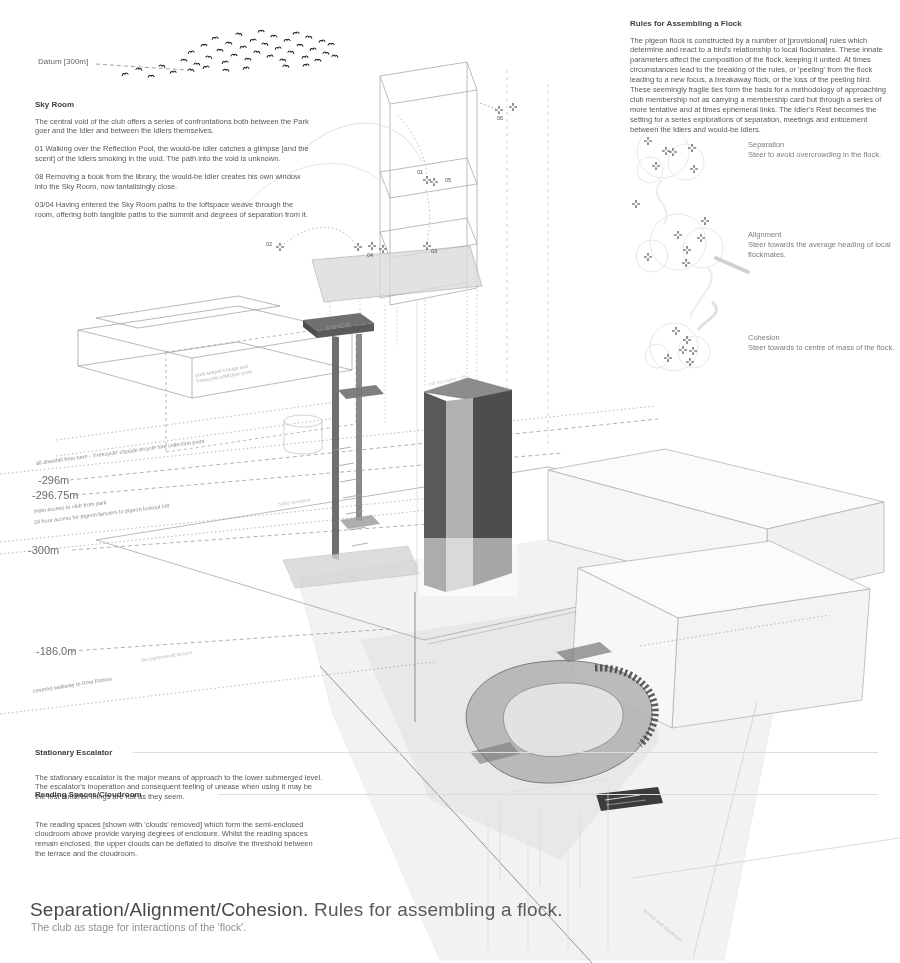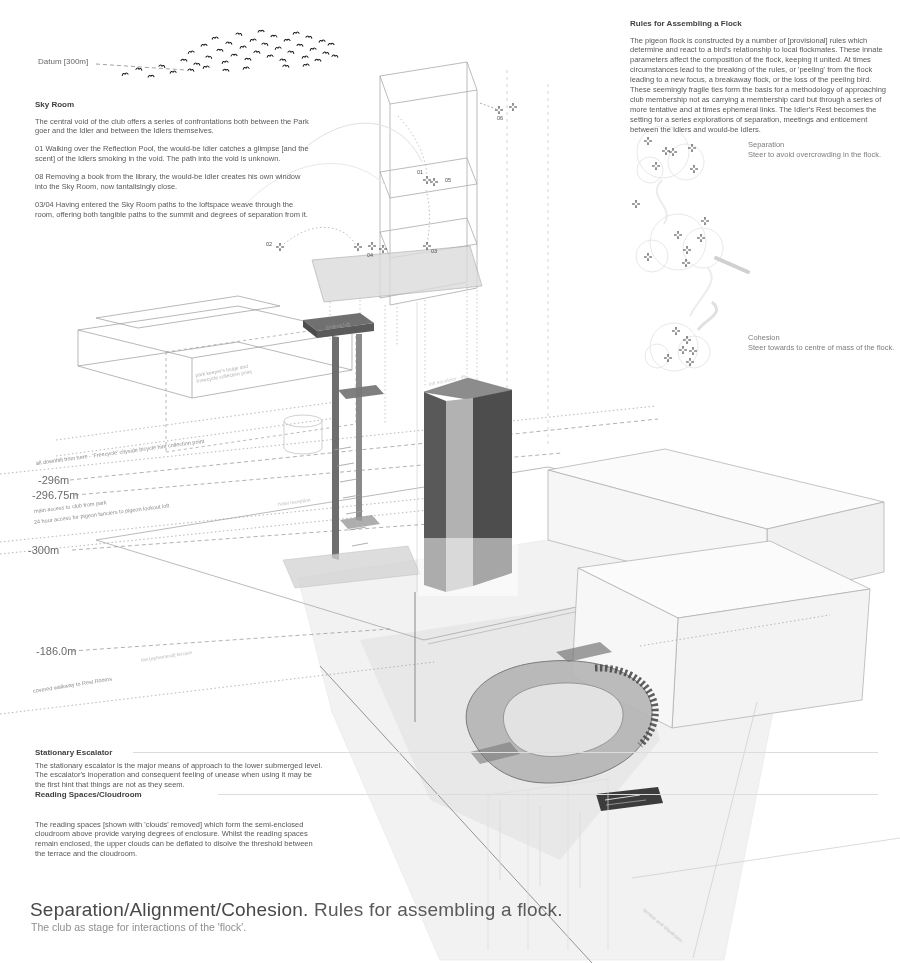--- a/index.html
+++ b/index.html
@@ -265,20 +265,24 @@
   <div class="tb" style="left:630px;top:19px;width:266px">
     <h3>Rules for Assembling a Flock</h3>
     <p style="margin-bottom:0">The pigeon flock is constructed by a number of [provisional] rules which determine and react to a bird's relationship to local flockmates. These innate parameters affect the composition of the flock, keeping it united. At times circumstances lead to the breaking of the rules, or 'peeling' from the flock leading to a new focus, a breakaway flock, or the loss of the peeling bird.</p>
     <p>These seemingly fragile ties form the basis for a methodology of approaching club membership not as carrying a membership card but through a series of more tentative and at times ephemeral links. The Idler's Rest becomes the setting for a series explorations of separation, meetings and enticement between the Idlers and would-be Idlers.</p>
   </div>
 
   <div class="rule-label" style="top:140px">
     <span class="rn">Separation</span>
     <span>Steer to avoid overcrowding in the flock.</span>
   </div>
+  <div class="rule-label" style="top:230px">
+    <span class="rn">Alignment</span>
+    <span>Steer towards the average heading of local flockmates.</span>
+  </div>
   <div class="rule-label" style="top:333px">
     <span class="rn">Cohesion</span>
     <span>Steer towards to centre of mass of the flock.</span>
   </div>
 
   <div class="elev" style="left:38px;top:474px">-296m</div>
   <div class="elev" style="left:32px;top:489px">-296.75m</div>
   <div class="elev" style="left:28px;top:544px">-300m</div>
   <div class="elev" style="left:36px;top:645px">-186.0m</div>
 
@@ -294,21 +298,21 @@
   <div class="micro ghost" style="left:644px;top:906px;font-size:5px;transform:rotate(40deg)">terrace and cloudroom</div>
 
   <div class="num" style="left:417px;top:169px">01</div>
   <div class="num" style="left:266px;top:241px">02</div>
   <div class="num" style="left:431px;top:248px">03</div>
   <div class="num" style="left:367px;top:252px">04</div>
   <div class="num" style="left:445px;top:177px">05</div>
   <div class="num" style="left:497px;top:115px">06</div>
 
   <div class="tb" style="left:35px;top:748px;width:288px">
-    <h3 style="margin-bottom:2px">Stationary Escalator</h3>
+    <h3 style="margin-bottom:14px">Stationary Escalator</h3>
     <p>The stationary escalator is the major means of approach to the lower submerged level. The escalator's inoperation and consequent feeling of unease when using it may be the first hint that things are not as they seem.</p>
   </div>
   <div class="hrline" style="left:133px;top:752px;width:745px"></div>
 
   <div class="tb" style="left:35px;top:790px;width:288px">
     <h3 style="margin-bottom:19px">Reading Spaces/Cloudroom</h3>
     <p>The reading spaces [shown with 'clouds' removed] which form the semi-enclosed cloudroom above provide varying degrees of enclosure. Whilst the reading spaces remain enclosed, the upper clouds can be deflated to disolve the threshold between the terrace and the cloudroom.</p>
   </div>
   <div class="hrline" style="left:218px;top:794px;width:660px"></div>
 

